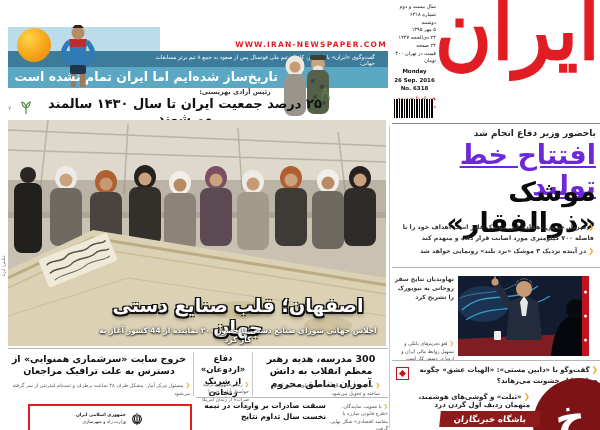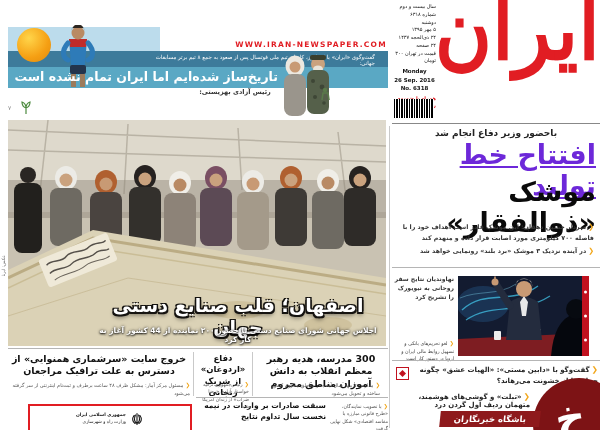--- a/index.html
+++ b/index.html
@@ -64,20 +64,21 @@
     <ellipse cx="38" cy="16" rx="5" ry="3.5" fill="#e8e4da"></ellipse>
     <rect x="30" y="2" width="16" height="5" rx="2" fill="#3a3f2e"></rect>
     <rect x="27" y="17" width="22" height="44" rx="7" fill="#55604a"></rect>
     <circle cx="33" cy="28" r="2" fill="#3e4636"></circle>
       <circle cx="42" cy="34" r="2.4" fill="#3e4636"></circle>
     <circle cx="35" cy="44" r="2" fill="#3e4636"></circle>
       <circle cx="44" cy="50" r="1.8" fill="#3e4636"></circle>
   </svg>
 
   <div class="abs c b" style="left:150px;top:88px;width:170px;font-size:6.5px;color:#333;">رئیس آزادی بهزیستی:</div>
+  <div class="abs c b" style="left:40px;top:96px;width:290px;font-size:13px;color:#111;">۲۵ درصد جمعیت ایران تا سال ۱۴۳۰ سالمند می‌شوند</div>
   <svg class="abs" style="left:320px;top:87px;" width="11" height="14" viewBox="0 0 11 14">
     <circle cx="5" cy="3" r="2.2" fill="#5a7a4a"></circle>
       <path d="M2,13 L3,6 L8,6 L9,13" stroke="#5a7a4a" stroke-width="1.6" fill="none"></path>
   </svg>
   <svg class="abs" style="left:20px;top:100px;" width="12" height="15" viewBox="0 0 12 15">
     <path d="M6,14 L6,6 M6,8 C3,7 2,4 2,2 C5,3 6,5 6,8 M6,8 C9,7 10,4 10,2 C7,3 6,5 6,8" stroke="#4c8a3f" stroke-width="1.2" fill="none"></path>
   </svg>
   <span class="abs" style="left:8px;top:104px;font-size:6px;color:#888;">۷</span>
 
   <div class="abs" style="left:393px;top:3px;width:43px;font-size:5px;line-height:1.55;color:#111;">
@@ -92,21 +93,21 @@
     <div class="en b" style="font-size:5.5px;">26 Sep. 2016</div>
     <div class="en b" style="font-size:5.5px;">No. 6318</div>
     <div class="r b" style="color:#e11d23;margin-top:2px;">همراه با ضمیمه رایگان</div>
   </div>
   <div class="abs barcode" style="left:394px;top:99px;width:40px;height:19px;"></div>
 
   <div class="abs logo c" style="left:437px;top:-16px;width:163px;font-size:78px;">ایران</div>
 
   <div class="abs hrule" style="left:392px;top:123px;width:208px;border-color:#888;"></div>
 
-  <div class="abs r b" style="left:396px;top:128px;width:200px;font-size:9px;color:#222;text-align:center;">باحضور وزیر دفاع انجام شد</div>
+  <div class="abs r b" style="left:396px;top:128px;width:200px;font-size:9px;color:#222;">باحضور وزیر دفاع انجام شد</div>
   <div class="abs r b" style="left:396px;top:139px;width:200px;font-size:27px;color:#6d28d9;letter-spacing:-0.5px;text-decoration:underline;">افتتاح خط تولید</div>
   <div class="abs r b" style="left:396px;top:176px;width:200px;font-size:27px;color:#0a0a0a;letter-spacing:-0.5px;">موشک «ذوالفقار»</div>
   <div class="abs r" style="left:396px;top:222px;width:198px;font-size:6.3px;line-height:1.6;color:#333;">
     <div class="bul b" style="margin-bottom:3px;">سردار حسین دهقان: این موشک قادر است اهداف خود را با فاصله ۷۰۰ کیلومتری مورد اصابت قرار داده و منهدم کند</div>
     <div class="bul b">در آینده نزدیک ۳ موشک «برد بلند» رونمایی خواهد شد</div>
   </div>
 
   <div class="abs hrule" style="left:392px;top:267px;width:208px;"></div>
 
   <div class="abs r b" style="left:392px;top:274px;width:62px;font-size:6px;color:#333;line-height:1.5;">نهاوندیان نتایج سفر روحانی به نیویورک را تشریح کرد</div>

